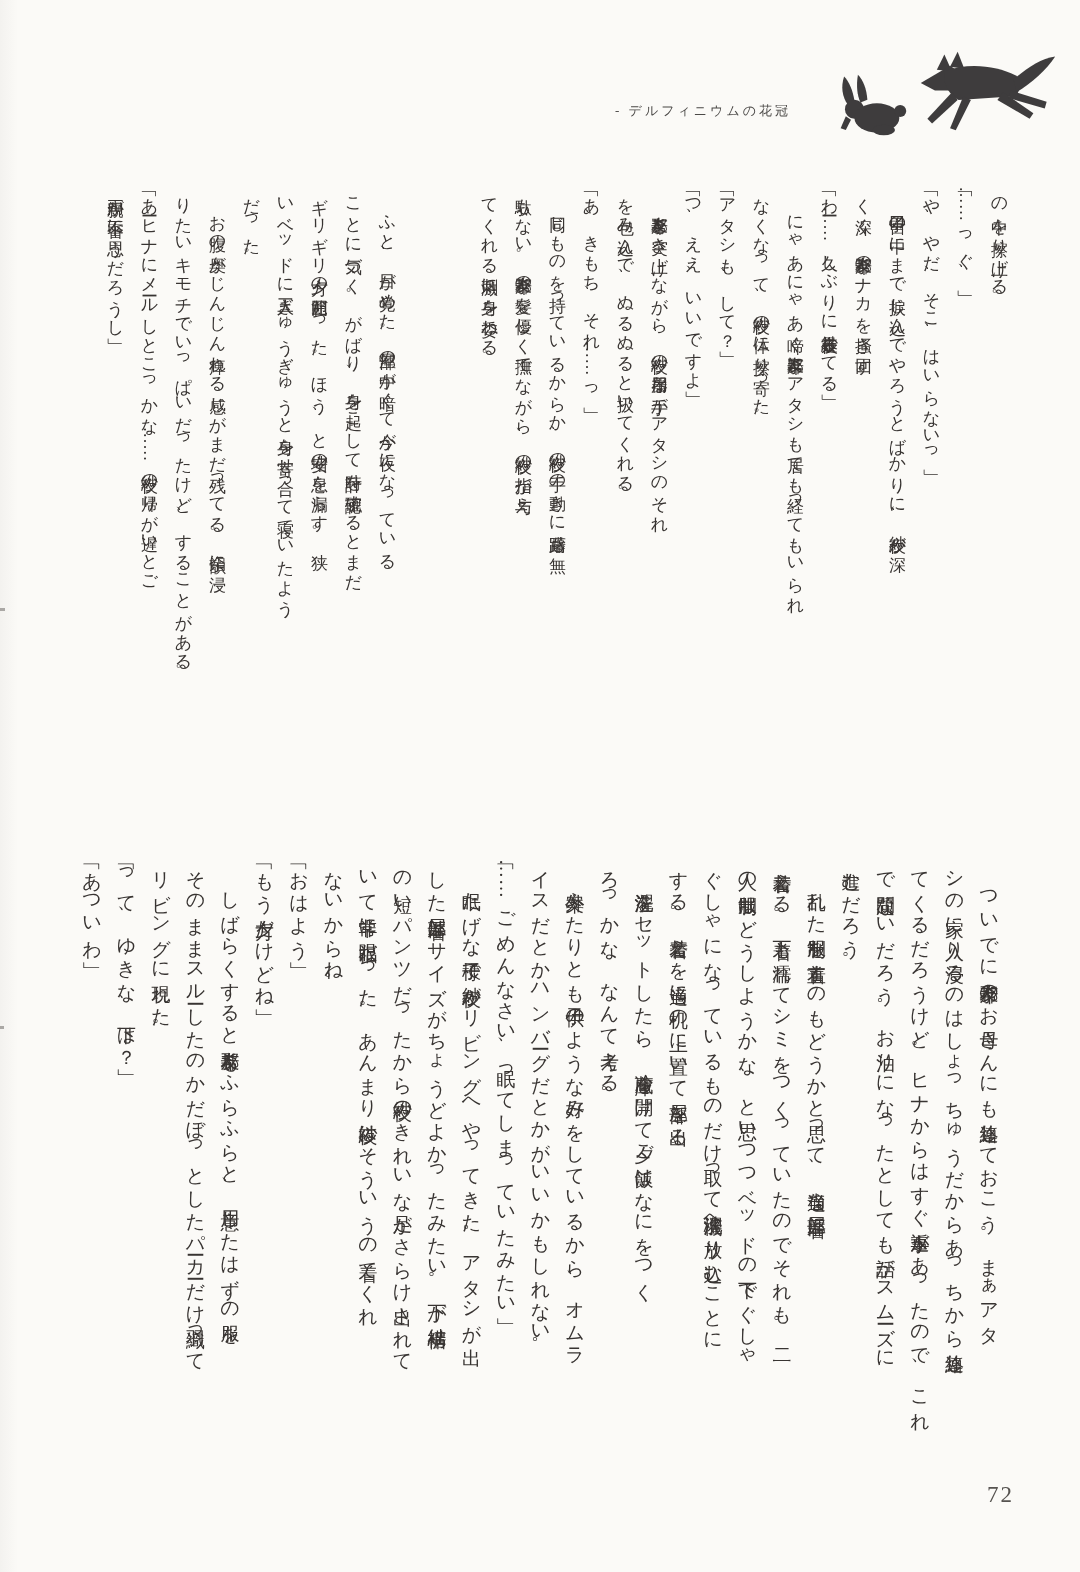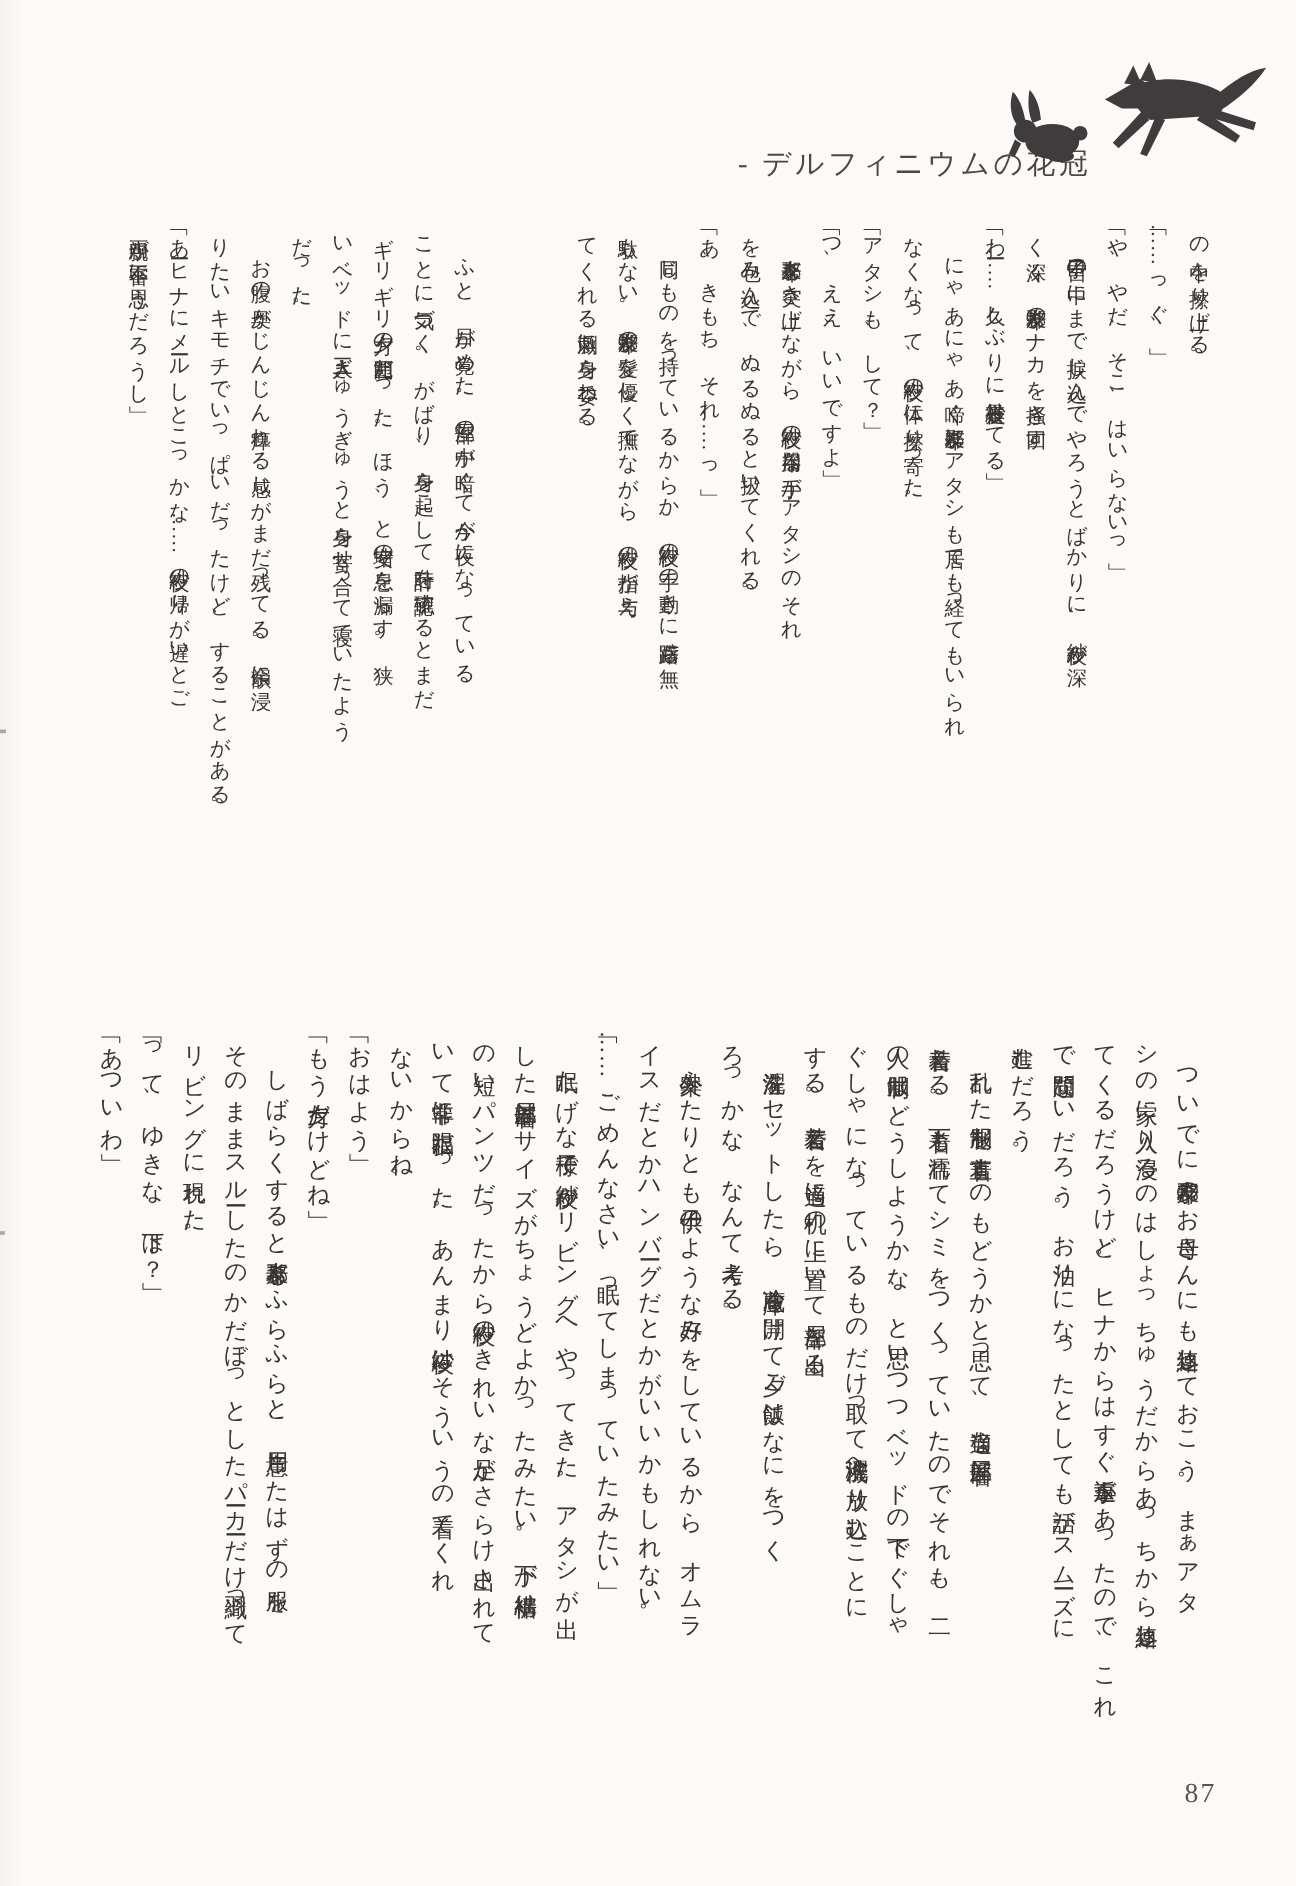--- a/index.html
+++ b/index.html
@@ -3,22 +3,22 @@
 <meta charset="utf-8">
 <style>
   html,body{margin:0;padding:0;}
   body{
     width:1080px;height:1572px;position:relative;
     background:linear-gradient(90deg,#f3f2ef 0px,#fbfaf7 18px,#fbfaf7 100%);
     font-family:"Liberation Serif","DejaVu Serif",serif;
     overflow:hidden;
   }
   .header-title{
-    position:absolute;top:120px;left:615px;
-    font-size:24px;letter-spacing:3px;color:#4b4947;
+    position:absolute;top:102px;left:615px;
+    font-size:13px;letter-spacing:3px;color:#4b4947;
     white-space:nowrap;
   }
   .animals{
     position:absolute;top:44px;right:22px;
     display:flex;align-items:flex-end;gap:2px;
   }
   .animals svg{display:block;}
   .vblock{
     position:absolute;
     writing-mode:vertical-rl;
@@ -132,16 +132,16 @@
     <div class="tline">ないからね。</div>
     <div class="tline">「おはよう」</div>
     <div class="tline">「もう夕方だけどね」</div>
     <div class="tline">　しばらくすると友希那もふらふらと、用意したはずの服を</div>
     <div class="tline">そのままスルーしたのかだぼっとしたパーカーだけ羽織って</div>
     <div class="tline">リビングに現れた。</div>
     <div class="tline">「って、ゆきな、下は？」</div>
     <div class="tline">「あついわ」</div>
   </div>
 
-<div class="page-number">87</div>
+<div class="page-number">72</div>
 
 <div class="speck s1"></div>
 <div class="speck s2"></div>
 
 </body></html>

